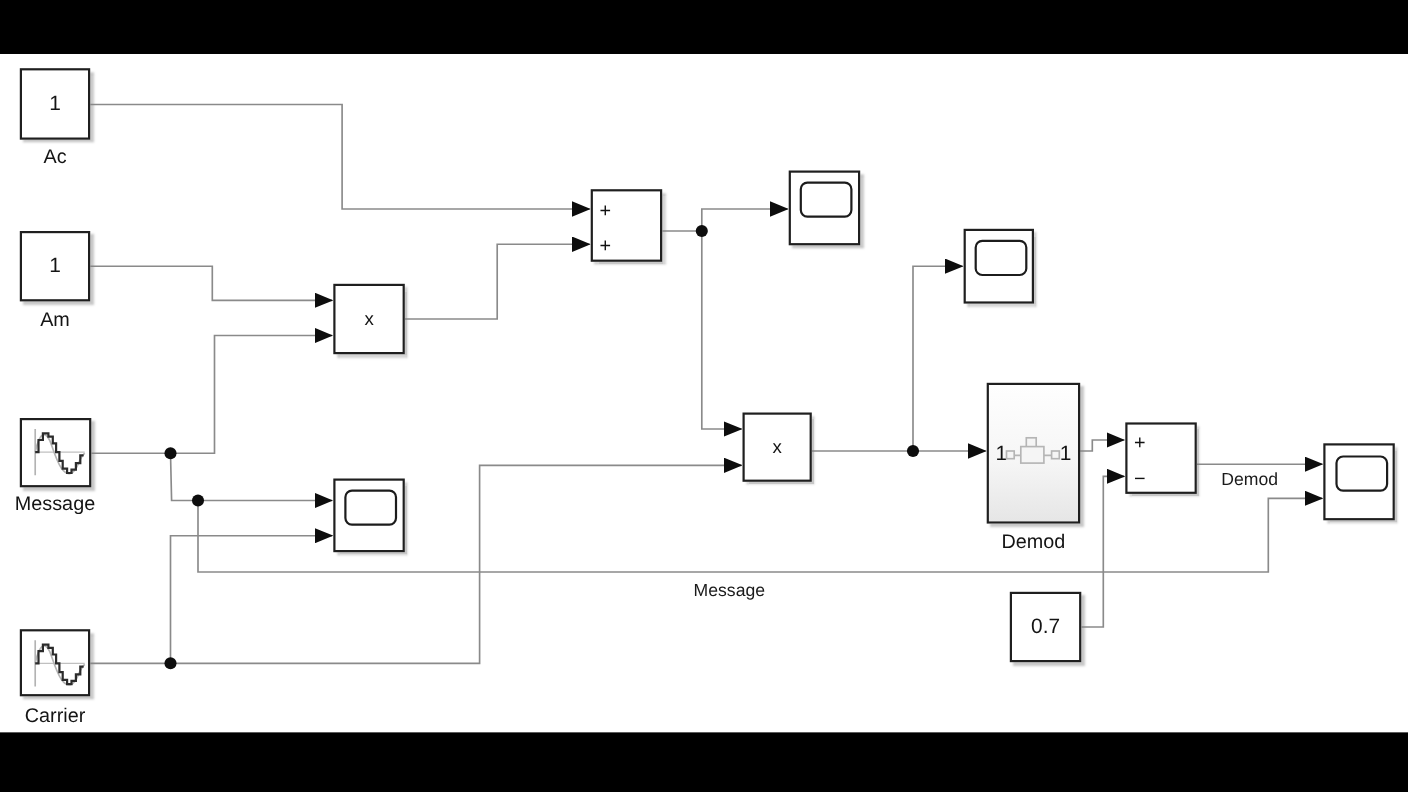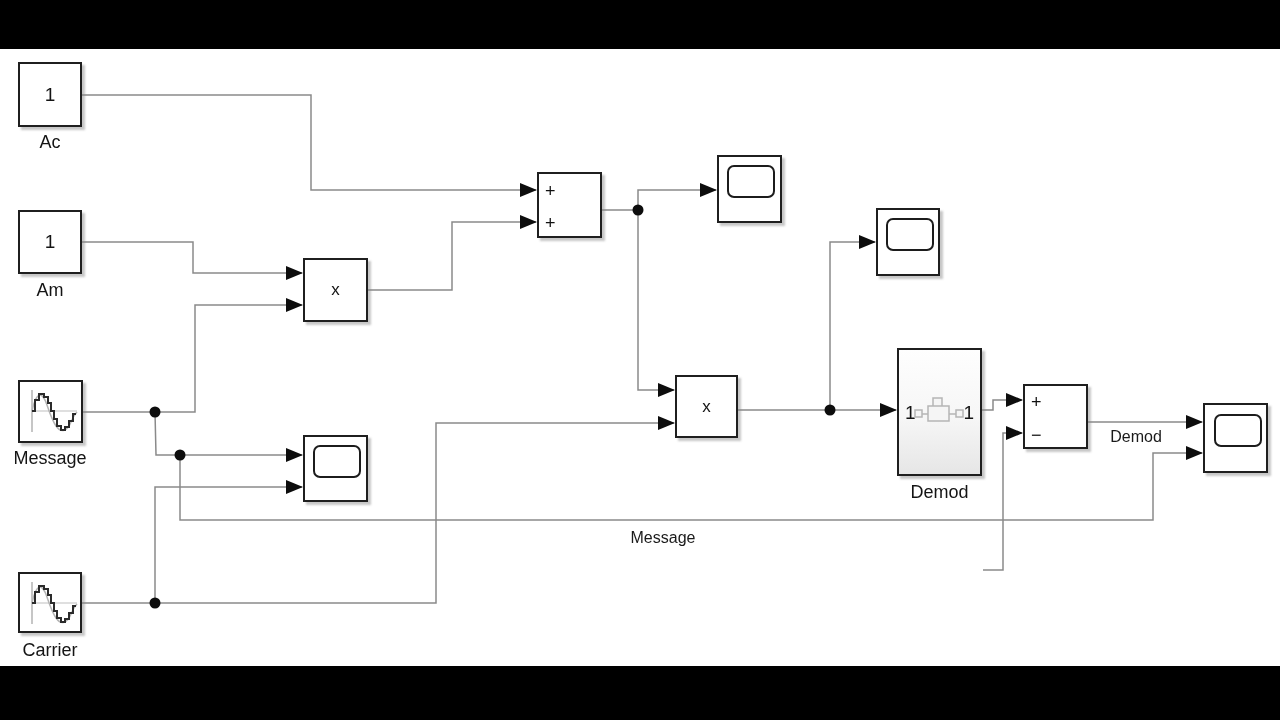--- a/index.html
+++ b/index.html
@@ -133,20 +133,23 @@
     </svg>
     <span class="port-num" style="right:6px;text-align:right;">1</span>
   </div>
   <div class="block-label" style="left:887px;top:482px;width:105px;">Demod</div>
 
   <div class="block" style="left:1023px;top:384px;width:65px;height:65px;">
     <span class="sign" style="top:7px;">+</span>
     <span class="sign" style="top:40px;">−</span>
   </div>
 
+  <div class="block" style="left:918px;top:538px;width:65px;height:64px;">
+    <div class="const-value">0.7</div>
+  </div>
 
   <div class="block" style="left:1203px;top:403px;width:65px;height:70px;">
     <div class="scope-screen" style="top:9px;left:9px;"></div>
   </div>
 
   <div class="wire-label" style="left:593px;top:529px;width:140px;">Message</div>
   <div class="wire-label" style="left:1076px;top:428px;width:120px;">Demod</div>
 
   <div style="position:absolute;left:0;top:0;width:1280px;height:49px;background:#000;"></div>
   <div style="position:absolute;left:0;top:666px;width:1280px;height:54px;background:#000;"></div>

